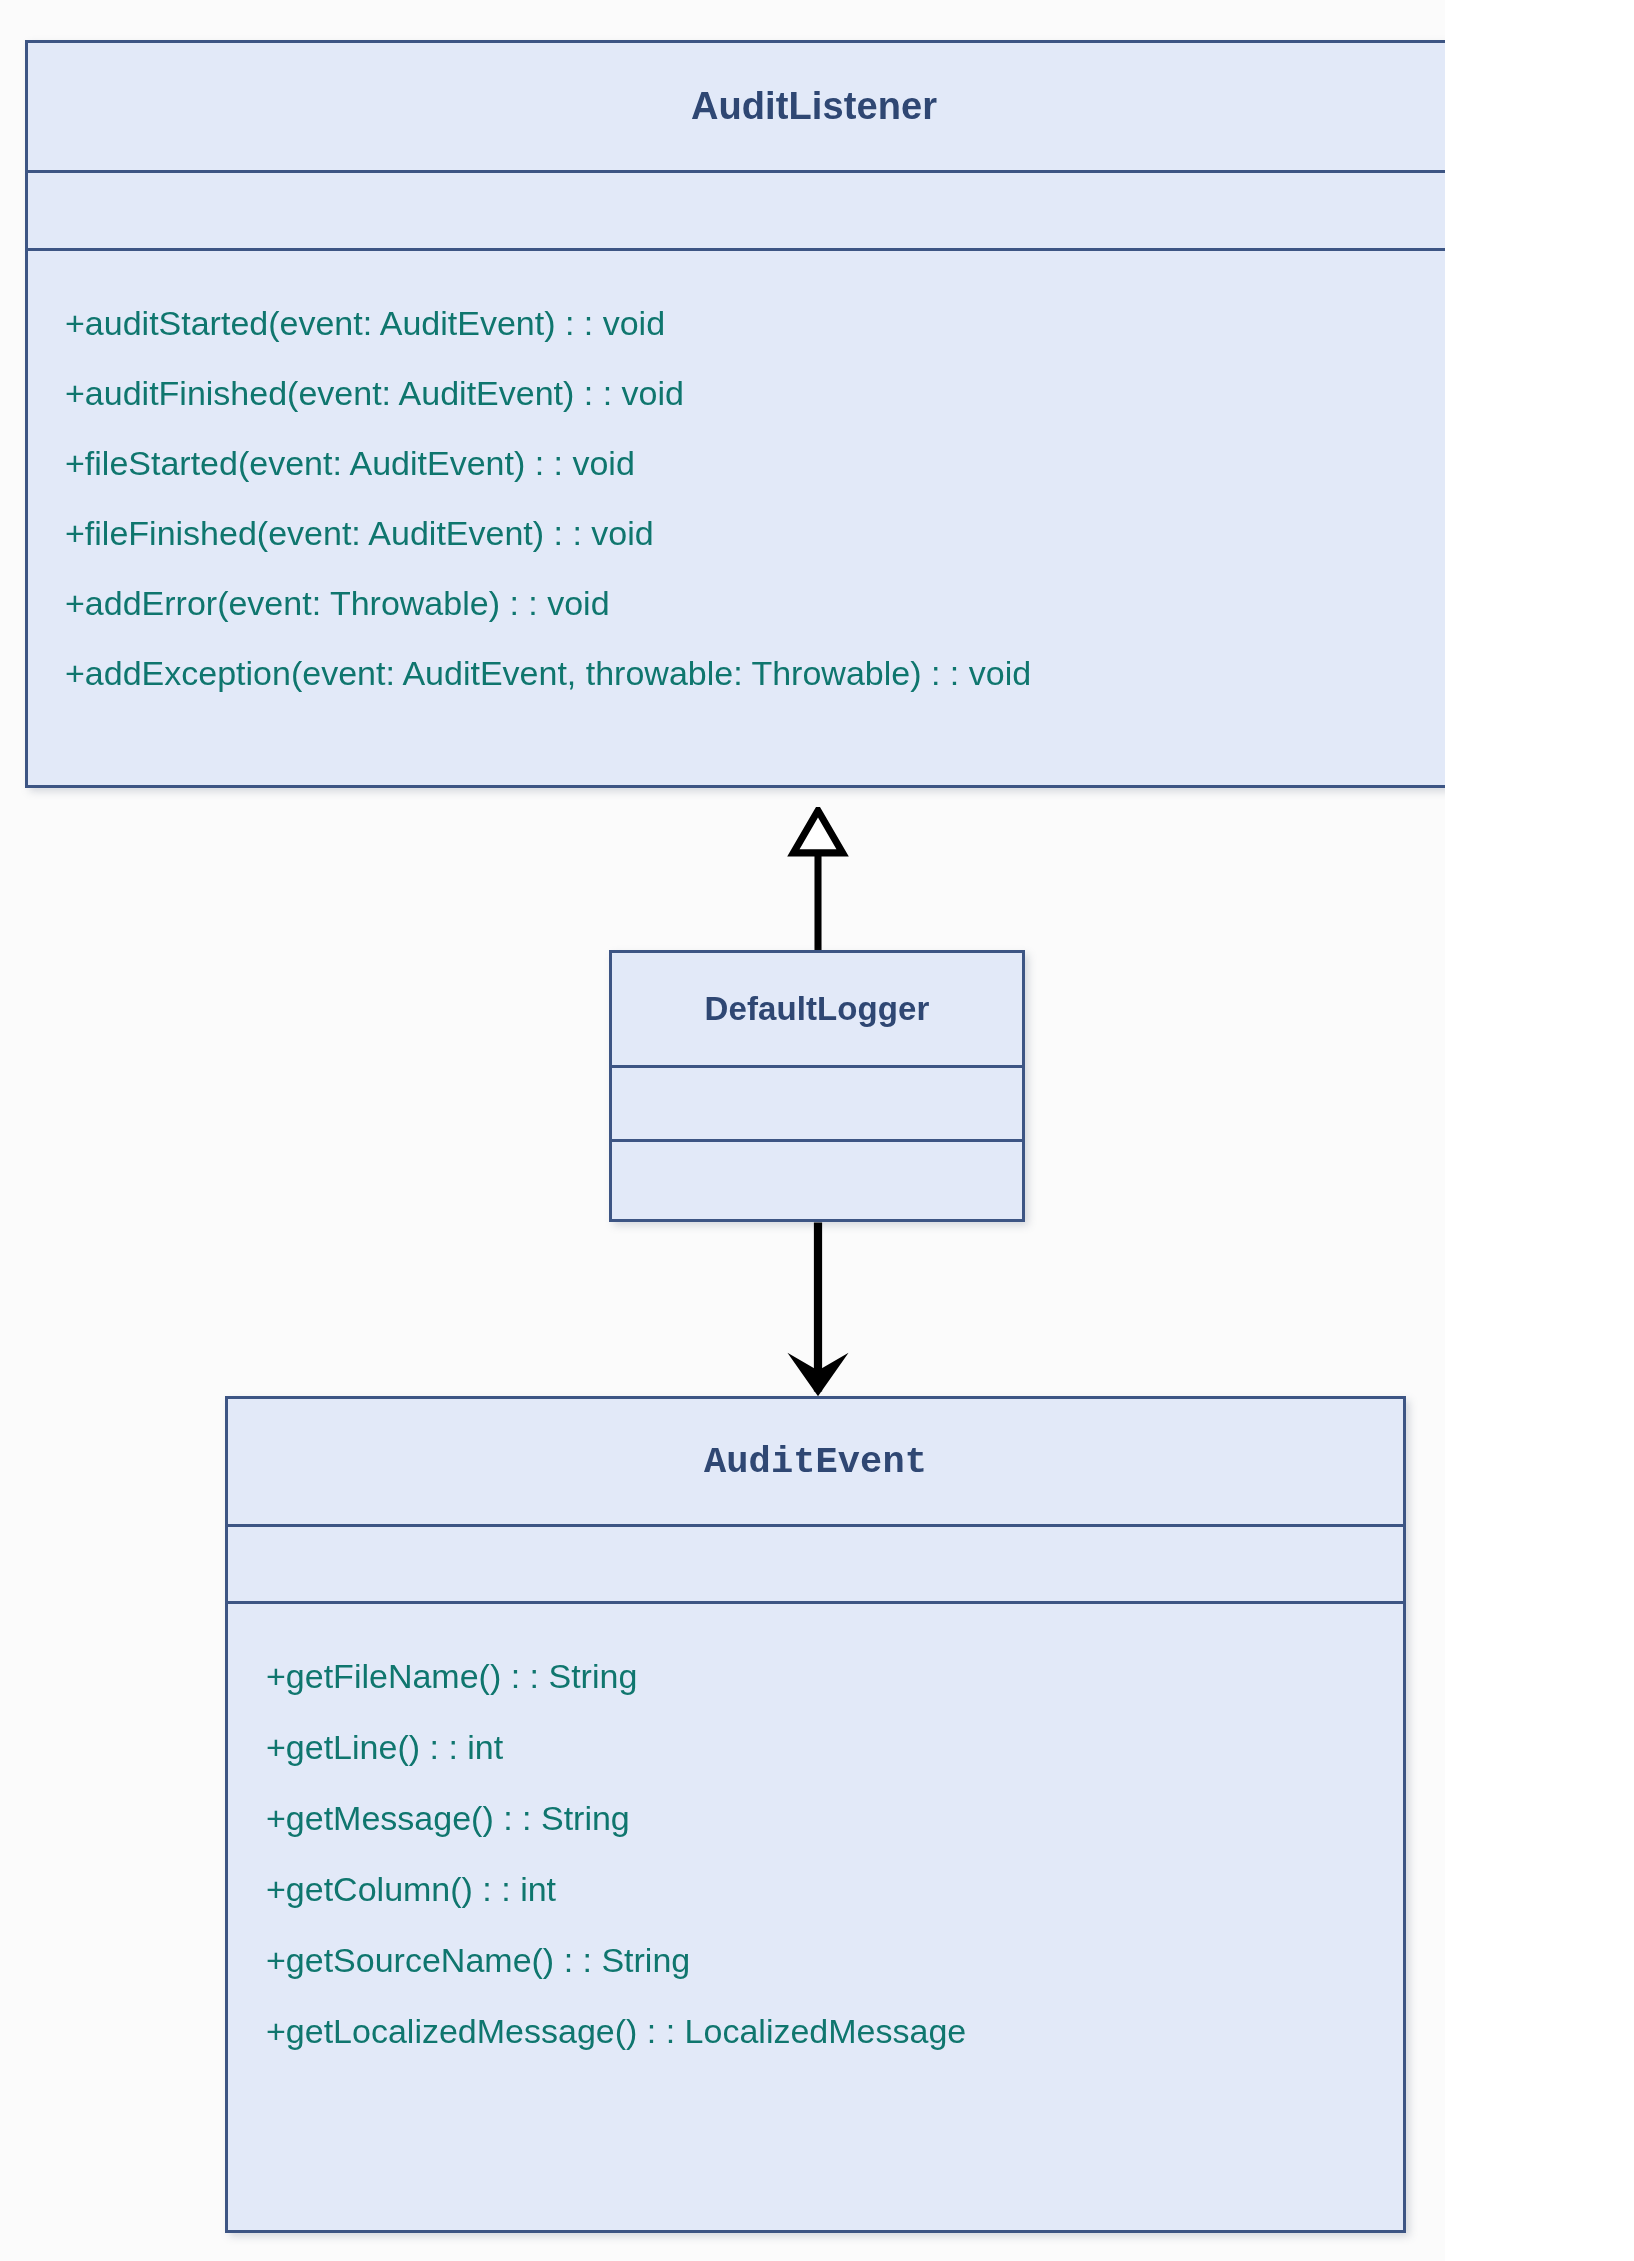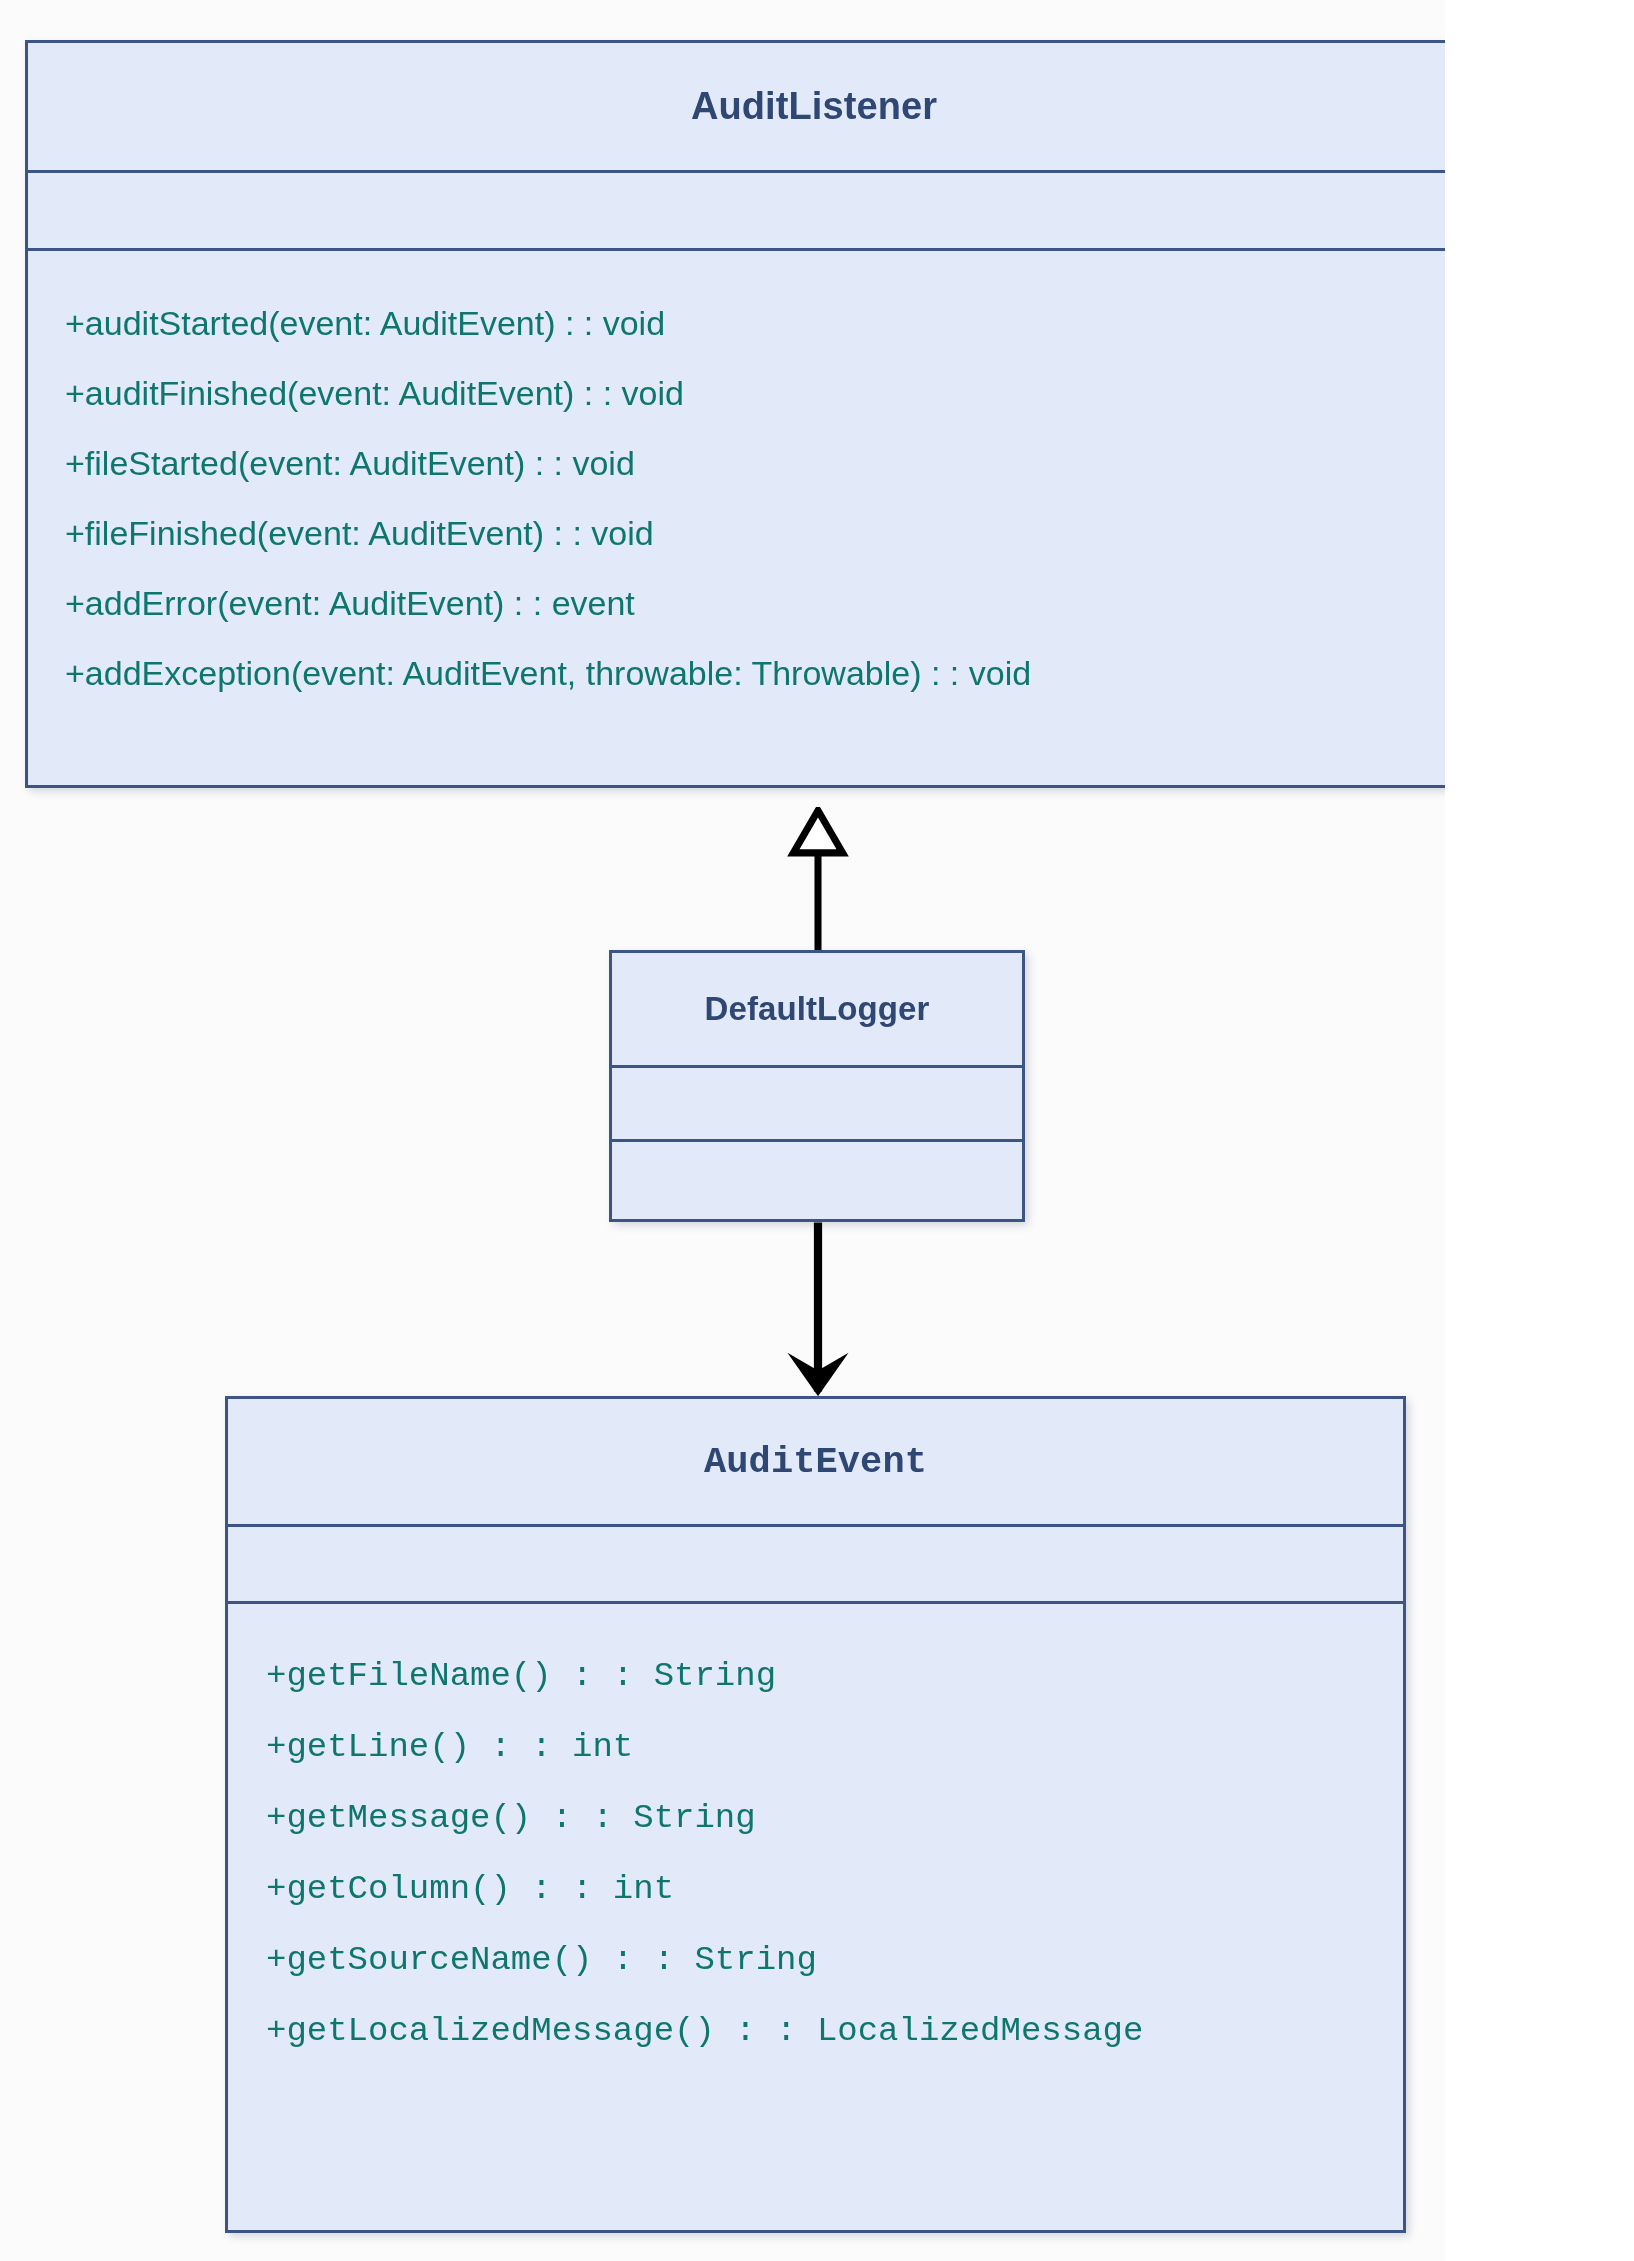--- a/index.html
+++ b/index.html
@@ -77,41 +77,41 @@
   
   #auditevent-class {
     left: 225px;
     top: 1396px;
     width: 1181px;
     height: 837px;
   }
   #auditevent-title   { height: 125px; font-size: 37px; font-family: Liberation Mono, monospace; }
   #auditevent-attrs   { height: 77px; }
   #auditevent-methods { height: 622px; padding: 37px 0 0 38px; }
-  #auditevent-methods .member { font-size: 34px; line-height: 71px; font-family: Liberation Mono, monospace; }
+  #auditevent-methods .member { font-size: 34px; line-height: 71px; }
 
   
   .connector { position: absolute; }
   #generalization-connector { left: 771px; top: 807px; width: 94px; height: 147px; }
   #association-connector    { left: 771px; top: 1222px; width: 94px; height: 177px; }
 </style>
 </head>
 <body>
 
 <div id="canvas">
 
   <div class="uml-class" id="auditlistener-class">
     <div class="compartment class-title" id="auditlistener-title">AuditListener</div>
     <div class="compartment" id="auditlistener-attrs"></div>
     <div class="compartment members" id="auditlistener-methods">
       <div class="member">+auditStarted(event: AuditEvent) : : void</div>
       <div class="member">+auditFinished(event: AuditEvent) : : void</div>
       <div class="member">+fileStarted(event: AuditEvent) : : void</div>
       <div class="member">+fileFinished(event: AuditEvent) : : void</div>
-      <div class="member">+addError(event: AuditEvent) : : event</div>
+      <div class="member">+addError(event: Throwable) : : void</div>
       <div class="member">+addException(event: AuditEvent, throwable: Throwable) : : void</div>
     </div>
   </div>
 
   <div class="connector" id="generalization-connector">
     <svg width="94" height="147" viewBox="0 0 160 250">
       <line x1="80" y1="250" x2="80" y2="62" stroke="#000000" stroke-width="12"></line>
       <polygon points="80,6 38,78 122,78" fill="#ffffff" stroke="#000000" stroke-width="12" stroke-linejoin="miter"></polygon>
     </svg>
   </div>

